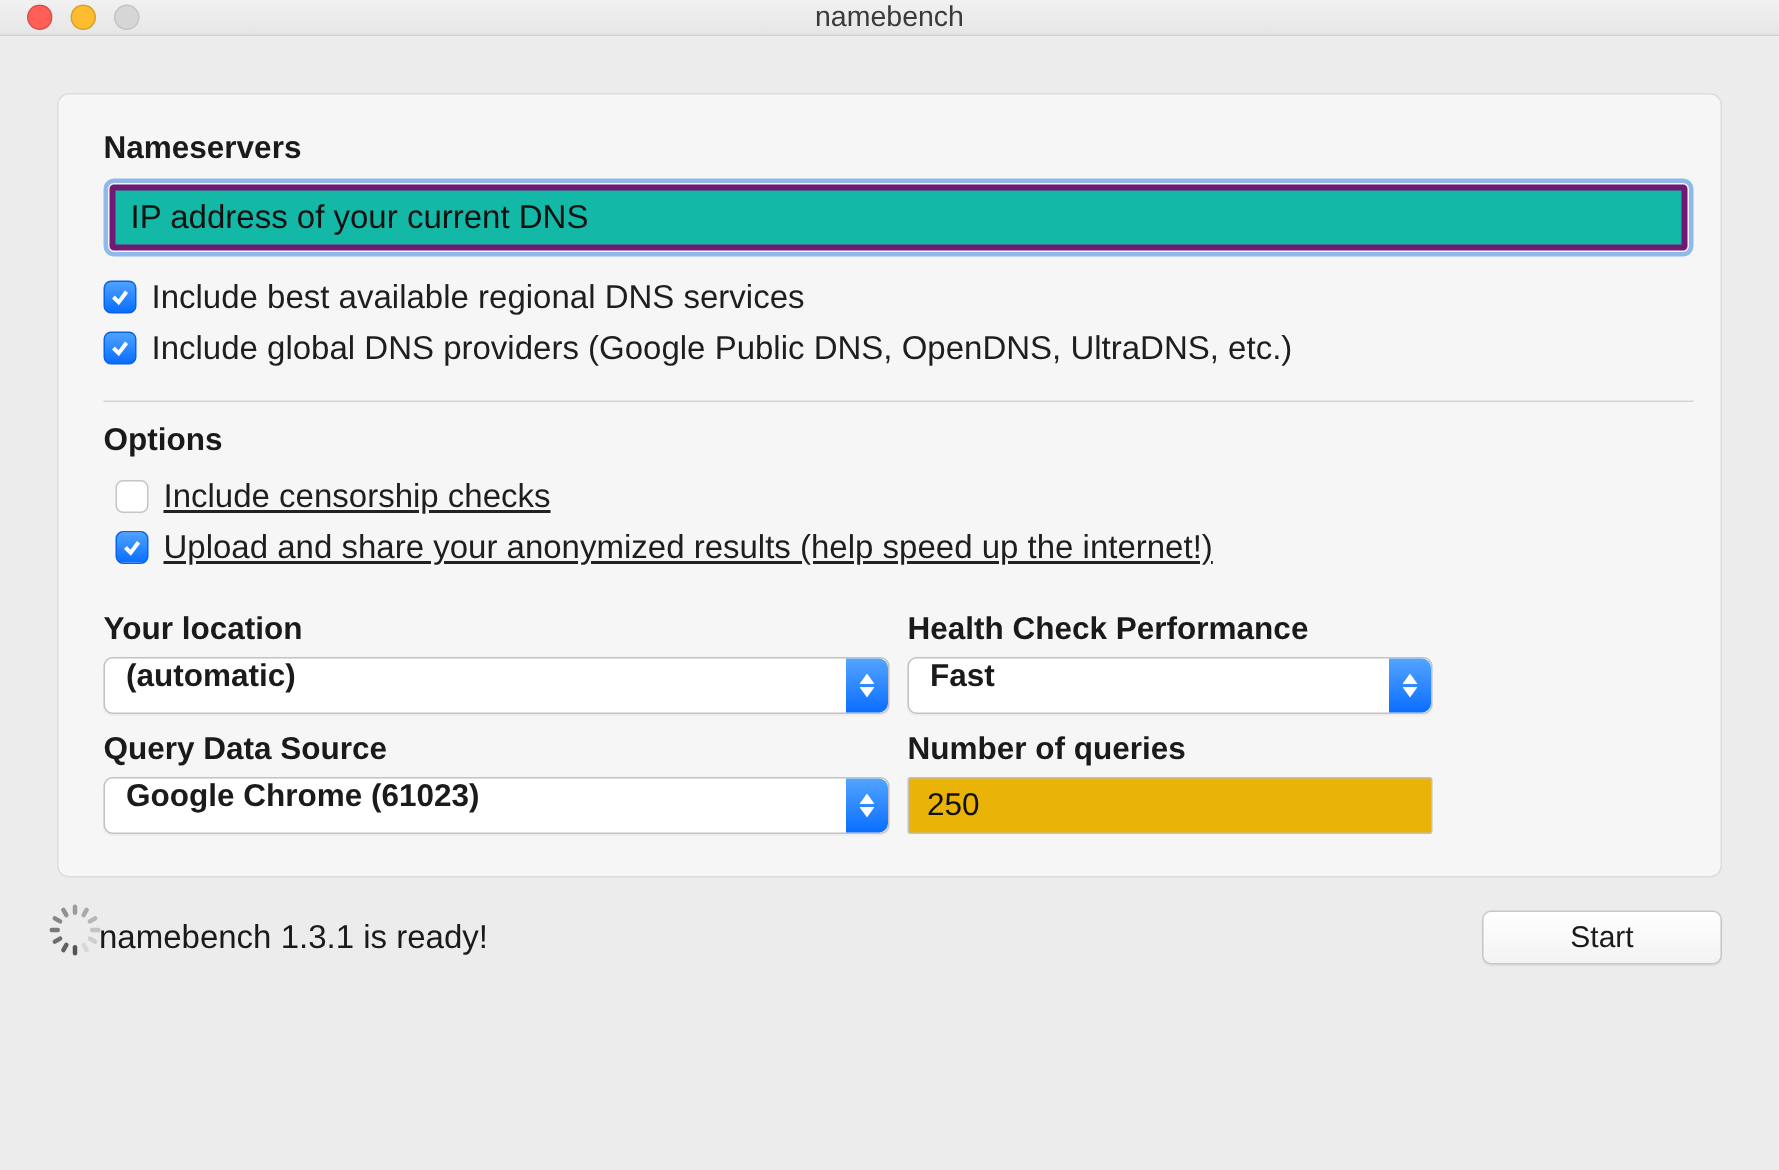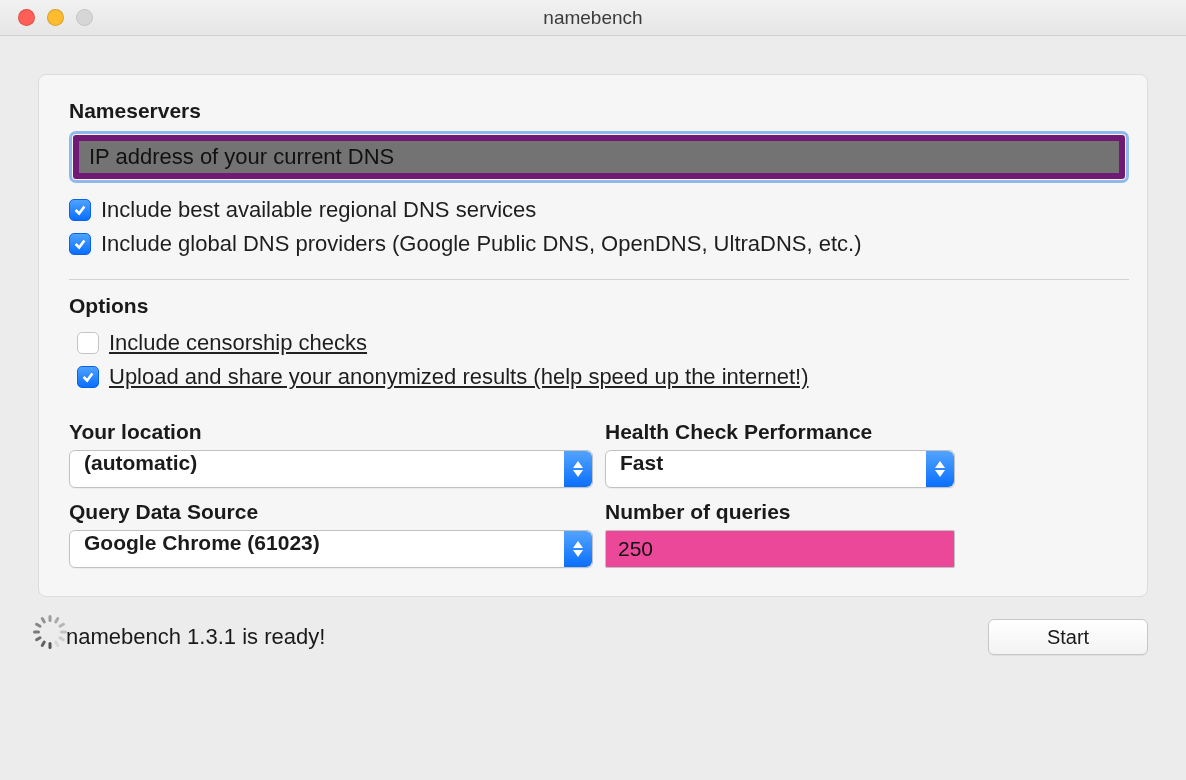--- a/index.html
+++ b/index.html
@@ -8,21 +8,21 @@
     width: 1186px; height: 780px;
     font-family: -apple-system, "Helvetica Neue", Helvetica, Arial, sans-serif;
     background: #ececec;
     color: #222;
     font-size: 20px;
     overflow: hidden;
   }
 
   
   .titlebar {
-    height: 36px;
+    height: 24px;
     background: linear-gradient(#f1f1f1, #e6e6e6);
     border-bottom: 1px solid #d1d1d1;
     display: flex;
     align-items: center;
     position: relative;
   }
   .traffic-lights {
     display: flex;
     align-items: center;
     gap: 12px;
@@ -68,24 +68,24 @@
     border: 3px solid #8fb9ea;
     border-radius: 7px;
     padding: 1px;
     margin: 4px 0 10px 0;
   }
   .text-input {
     width: 100%;
     height: 44px;
     padding: 4px 10px;
     font-size: 22px;
-    border: 6px solid #701a75;
+    border: 4px solid #701a75;
     border-radius: 3px;
     outline: none;
-    background: #737373;
+    background: #14b8a6;
     color: #111;
   }
 
   
   .check-row {
     display: flex;
     align-items: center;
     gap: 10px;
     font-size: 22px;
     line-height: 34px;
@@ -160,21 +160,21 @@
     gap: 2px;
   }
   .stepper svg { width: 10px; height: 7px; fill: #fff; }
 
   .num-input {
     height: 38px;
     width: 100%;
     max-width: 350px;
     border: 1px solid #c0c0c0;
     border-radius: 2px;
-    background: #ec4899;
+    background: #eab308;
     font-size: 21px;
     padding: 0 12px;
     color: #111;
   }
 
   
   .footer {
     display: flex;
     align-items: center;
     justify-content: space-between;

